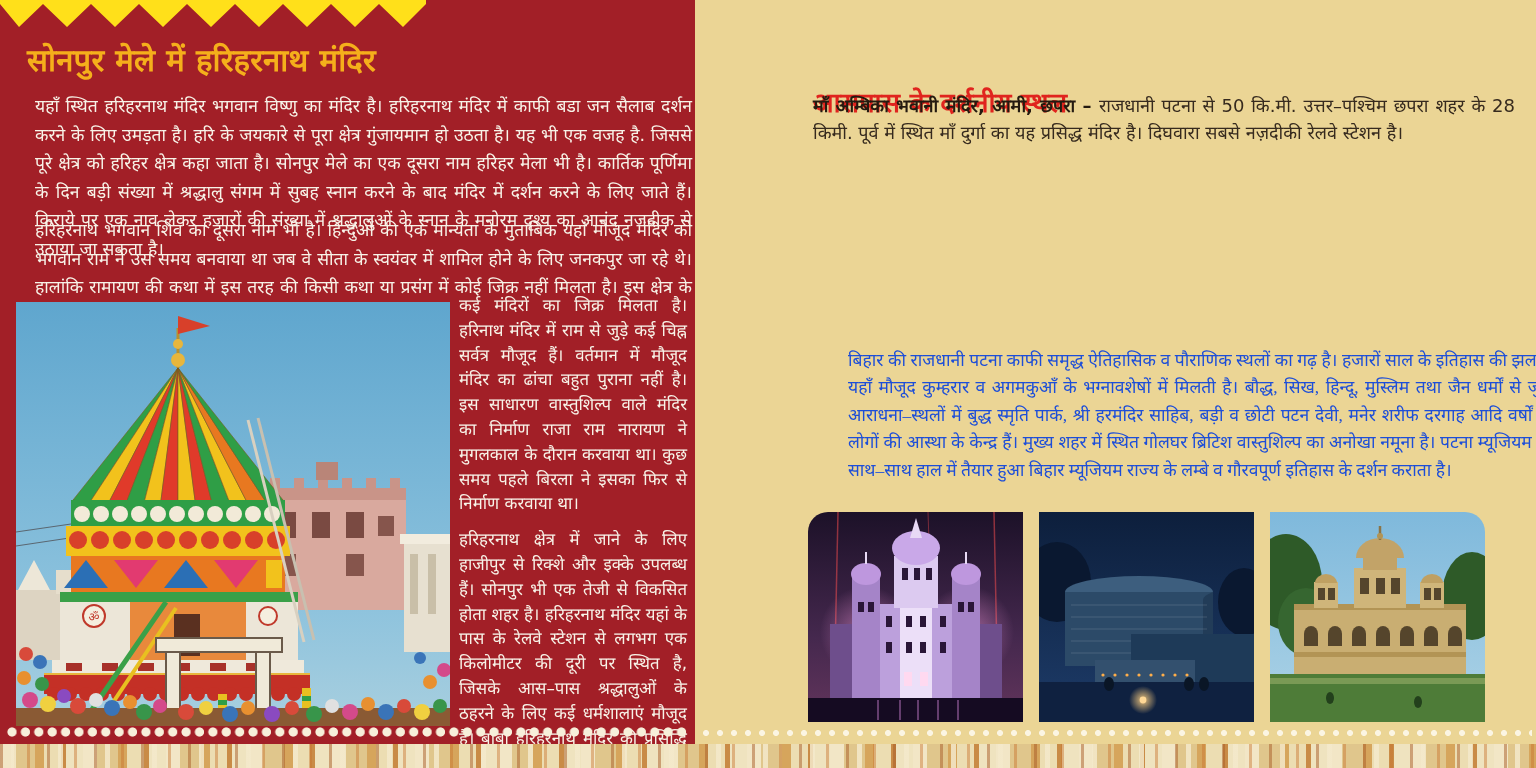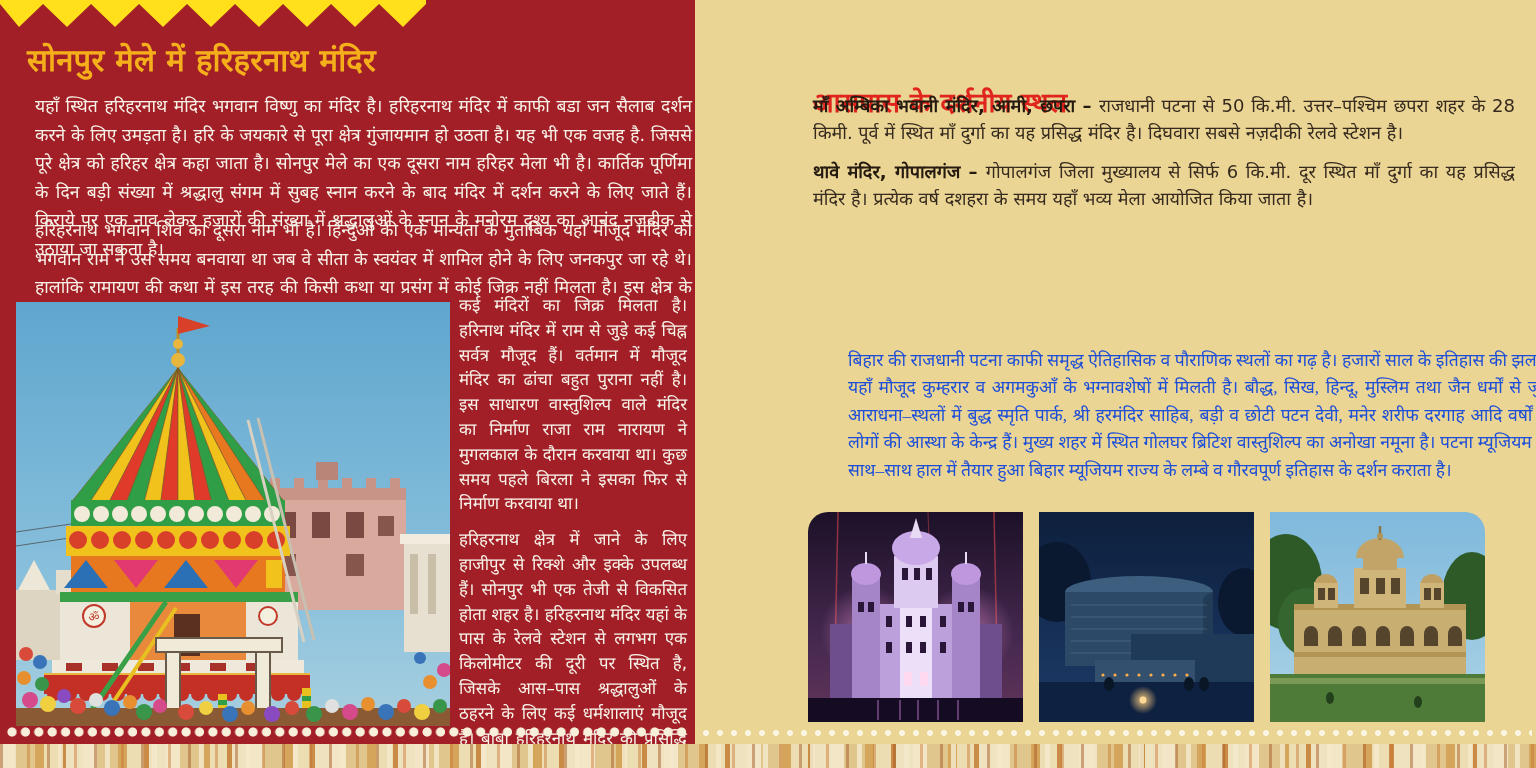--- a/index.html
+++ b/index.html
@@ -274,23 +274,20 @@
   </div>
 
   <div class="panel-right"></div>
 
   <div class="rp-head rh1">आसपास के दर्शनीय स्थल</div>
 
   <div class="rp-entries">
     <div class="entry">
       <b>माँ अम्बिका भवानी मंदिर, आमी, छपरा – </b><span>राजधानी पटना से 50 कि.मी. उत्तर–पश्चिम छपरा शहर के 28 किमी. पूर्व में स्थित माँ दुर्गा का यह प्रसिद्ध मंदिर है। दिघवारा सबसे नज़दीकी रेलवे स्टेशन है।</span>
     </div>
-    <div class="entry">
-      <b>थावे मंदिर, गोपालगंज – </b><span>गोपालगंज जिला मुख्यालय से सिर्फ 6 कि.मी. दूर स्थित माँ दुर्गा का यह प्रसिद्ध मंदिर है। प्रत्येक वर्ष दशहरा के समय यहाँ भव्य मेला आयोजित किया जाता है।</span>
-    </div>
   </div>
 
   <div class="rp-para">बिहार की राजधानी पटना काफी समृद्ध ऐतिहासिक व पौराणिक स्थलों का गढ़ है। हजारों साल के इतिहास की झलक यहाँ मौजूद कुम्हरार व अगमकुआँ के भग्नावशेषों में मिलती है। बौद्ध, सिख, हिन्दू, मुस्लिम तथा जैन धर्मों से जुड़े आराधना–स्थलों में बुद्ध स्मृति पार्क, श्री हरमंदिर साहिब, बड़ी व छोटी पटन देवी, मनेर शरीफ दरगाह आदि वर्षों से लोगों की आस्था के केन्द्र हैं। मुख्य शहर में स्थित गोलघर ब्रिटिश वास्तुशिल्प का अनोखा नमूना है। पटना म्यूजियम के साथ–साथ हाल में तैयार हुआ बिहार म्यूजियम राज्य के लम्बे व गौरवपूर्ण इतिहास के दर्शन कराता है।</div>
 
   <div class="thumb t1">
     <svg viewBox="0 0 215 210" preserveAspectRatio="none">
       <defs>
         <linearGradient id="ngt" x1="0" y1="0" x2="0" y2="1">
           <stop offset="0" stop-color="#1C1128"></stop>
             <stop offset=".6" stop-color="#45284E"></stop>

